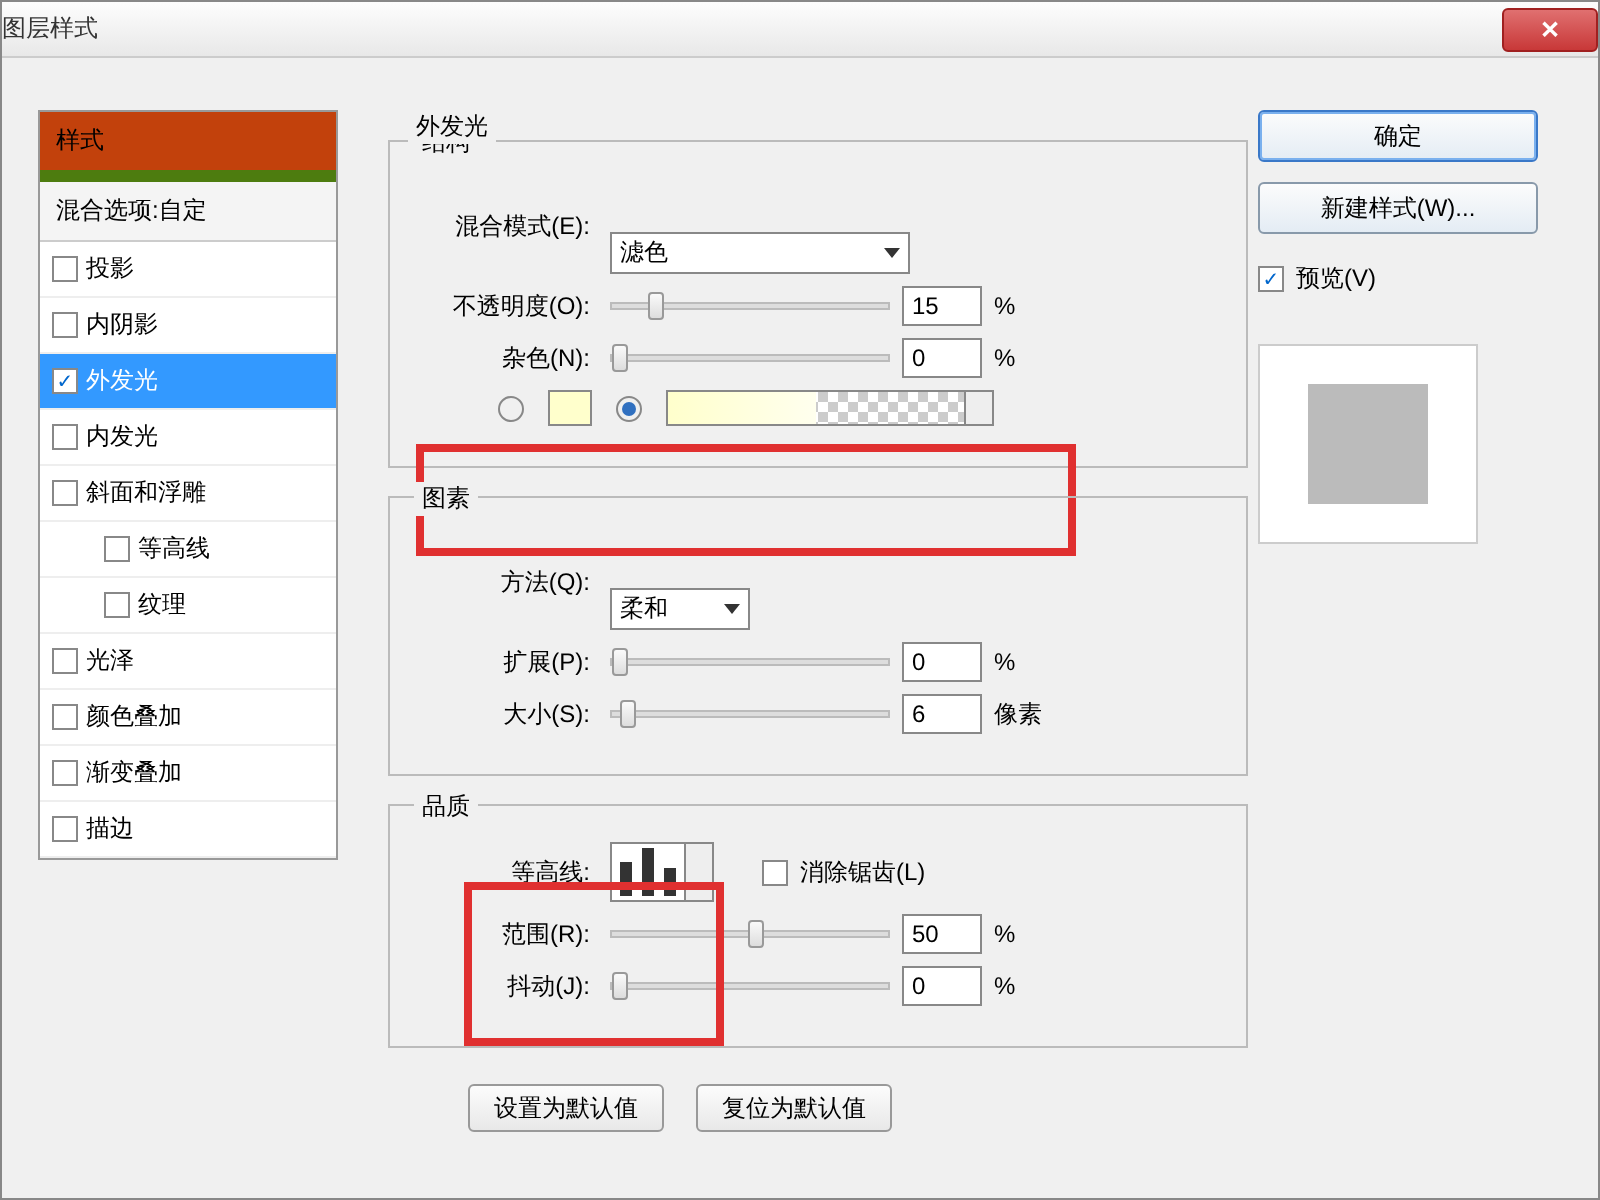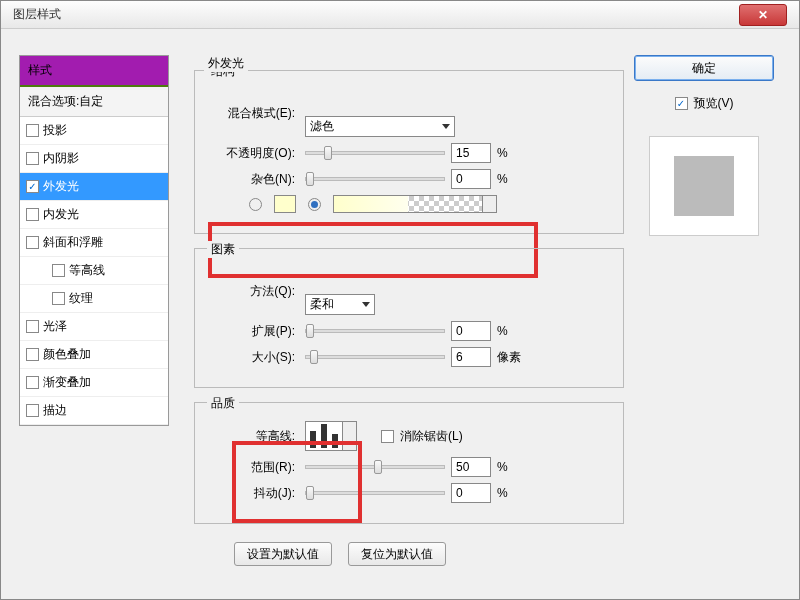--- a/index.html
+++ b/index.html
@@ -1,23 +1,23 @@
 <!DOCTYPE html>
 <html><head>
 <meta charset="utf-8">
 <style>
 * { box-sizing: border-box; font-family: "Microsoft YaHei", SimSun, sans-serif; font-size: 12px; }
 body { margin: 0; background: linear-gradient(135deg, #7a8a9a, #b5c5d5, #8a9aaa); width: 800px; height: 600px; overflow: hidden; }
 .dialog { position: absolute; left: 0; top: 0; width: 800px; height: 600px; background: #f0f0f0; border: 1px solid #888; }
-.titlebar { height: 28px; background: linear-gradient(#fdfdfd, #e8e8e8); border-bottom: 1px solid #ccc; display: flex; align-items: center; padding: 0 12px; }
+.titlebar { height: 28px; background: linear-gradient(#fdfdfd, #e8e8e8); border-bottom: 1px solid #ccc; display: flex; align-items: center; padding: 0 0; }
 .titlebar-text { flex: 1; color: #333; }
 .close-btn { width: 48px; height: 22px; background: linear-gradient(#e07070, #c83838); border: 1px solid #a02020; border-radius: 3px; color: #fff; display: flex; align-items: center; justify-content: center; font-weight: bold; cursor: pointer; }
 .body { position: absolute; left: 8px; top: 36px; right: 8px; bottom: 8px; }
 .left-panel { position: absolute; left: 10px; top: 18px; width: 150px; border: 1px solid #999; background: #fff; }
-.left-header { padding: 6px 8px; border-bottom: 2px solid #4d7c0f; background: #a21caf; }
+.left-header { padding: 6px 8px; border-bottom: 6px solid #4d7c0f; background: #c2410c; }
 .left-sub { padding: 6px 8px; border-bottom: 1px solid #ccc; background: #f4f4f4; }
 .style-item { padding: 5px 6px; display: flex; align-items: center; gap: 4px; border-bottom: 1px solid #eee; cursor: pointer; }
 .style-item.selected { background: #3399ff; color: #fff; }
 .style-item.indent { padding-left: 32px; }
 .chk { width: 13px; height: 13px; border: 1px solid #888; background: #fff; display: inline-flex; align-items: center; justify-content: center; font-size: 10px; color: #0066cc; }
 .mid-panel { position: absolute; left: 185px; top: 10px; width: 430px; }
 .section-title { position: relative; top: 8px; left: 10px; background: #f0f0f0; padding: 0 4px; display: inline-block; z-index: 2; }
 .fieldset { border: 1px solid #bbb; padding: 12px 14px 14px 14px; margin-top: -2px; position: relative; }
 .fs-label { position: absolute; top: -8px; left: 12px; background: #f0f0f0; padding: 0 4px; }
 .row { display: flex; align-items: center; margin: 6px 0; gap: 6px; }
@@ -29,21 +29,21 @@
 .num-input { width: 40px; height: 20px; border: 1px solid #888; background: #fff; padding: 0 4px; display: flex; align-items: center; }
 .radio { width: 13px; height: 13px; border: 1px solid #888; border-radius: 50%; display: inline-flex; align-items: center; justify-content: center; }
 .radio.on::after { content: ""; width: 7px; height: 7px; background: #3070c0; border-radius: 50%; }
 .color-swatch { width: 22px; height: 18px; border: 1px solid #888; background: #ffffcc; }
 .gradient-bar { width: 150px; height: 18px; border: 1px solid #888; background: linear-gradient(to right, #ffffcc, #ffffee 50%, transparent 50%), repeating-conic-gradient(#ccc 0 25%, #fff 0 50%); background-size: 100% 100%, 10px 10px; }
 .grad-drop { width: 14px; height: 18px; border: 1px solid #888; border-left: none; background: #eee; display: flex; align-items: center; justify-content: center; }
 .contour-preview { width: 38px; height: 30px; border: 1px solid #888; background: #fff; position: relative; display: flex; align-items: flex-end; justify-content: space-around; padding: 2px; }
 .contour-preview .bar { width: 6px; background: #333; }
 .contour-drop { width: 14px; height: 30px; border: 1px solid #888; border-left: none; background: #eee; display: flex; align-items: center; justify-content: center; }
 .red-box { border: 4px solid #e03030; position: absolute; pointer-events: none; }
-.right-panel { position: absolute; right: 12px; top: 18px; width: 150px; display: flex; flex-direction: column; gap: 10px; align-items: center; }
+.right-panel { position: absolute; right: 12px; top: 18px; width: 150px; display: flex; flex-direction: column; gap: 10px; align-items: flex-start; }
 .btn { width: 140px; height: 26px; border: 1px solid #8899aa; background: linear-gradient(#fcfcfc,#e4ecf4); border-radius: 3px; display: flex; align-items: center; justify-content: center; cursor: pointer; }
 .btn.primary { border: 1px solid #3a78c8; box-shadow: 0 0 0 1px #7ab0ee inset; }
 .preview-box-outer { margin-top: 8px; width: 110px; height: 100px; border: 1px solid #ccc; background: #fff; display: flex; align-items: center; justify-content: center; }
 .preview-box-inner { width: 60px; height: 60px; background: #bbb; }
 .bottom-row { position: absolute; left: 190px; bottom: -4px; display: flex; gap: 16px; align-items: center; }
 .btn-small { height: 24px; padding: 0 12px; border: 1px solid #999; background: linear-gradient(#fcfcfc,#e8e8e8); border-radius: 3px; display: flex; align-items: center; cursor: pointer; }
 </style>
 </head>
 <body>
 
@@ -233,20 +233,23 @@
         <div class="btn-small">
             <span>复位为默认值</span>
           </div>
       </div>
     </div>
 
     <div class="right-panel">
       <div class="btn primary">
           <span>确定</span>
         </div>
+      <div class="btn">
+          <span>新建样式(W)...</span>
+        </div>
       <div class="row" style="margin-top:4px;">
         <span class="chk">✓</span>
         <span>预览(V)</span>
       </div>
       <div class="preview-box-outer">
         <div class="preview-box-inner"></div>
       </div>
     </div>
 
   </div>

